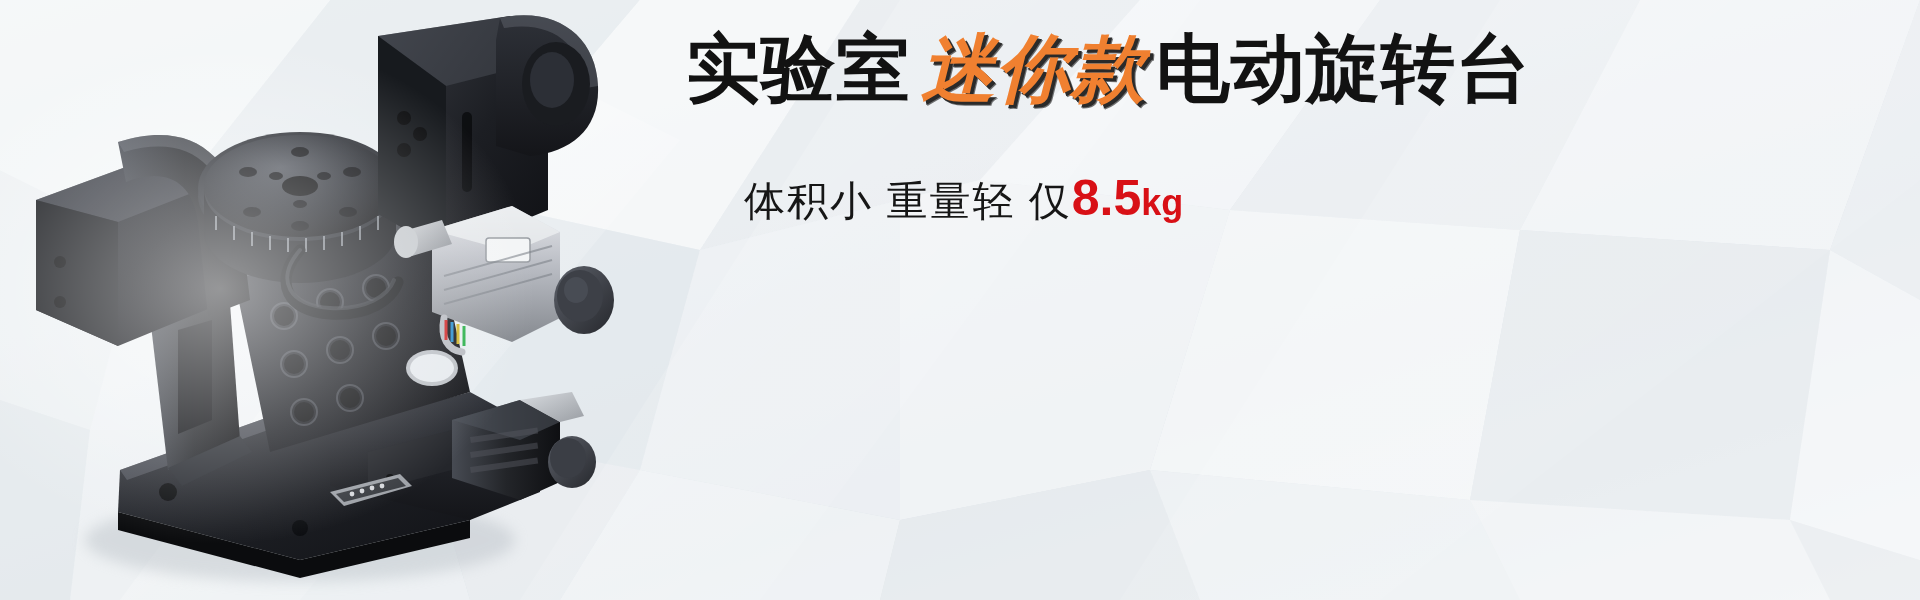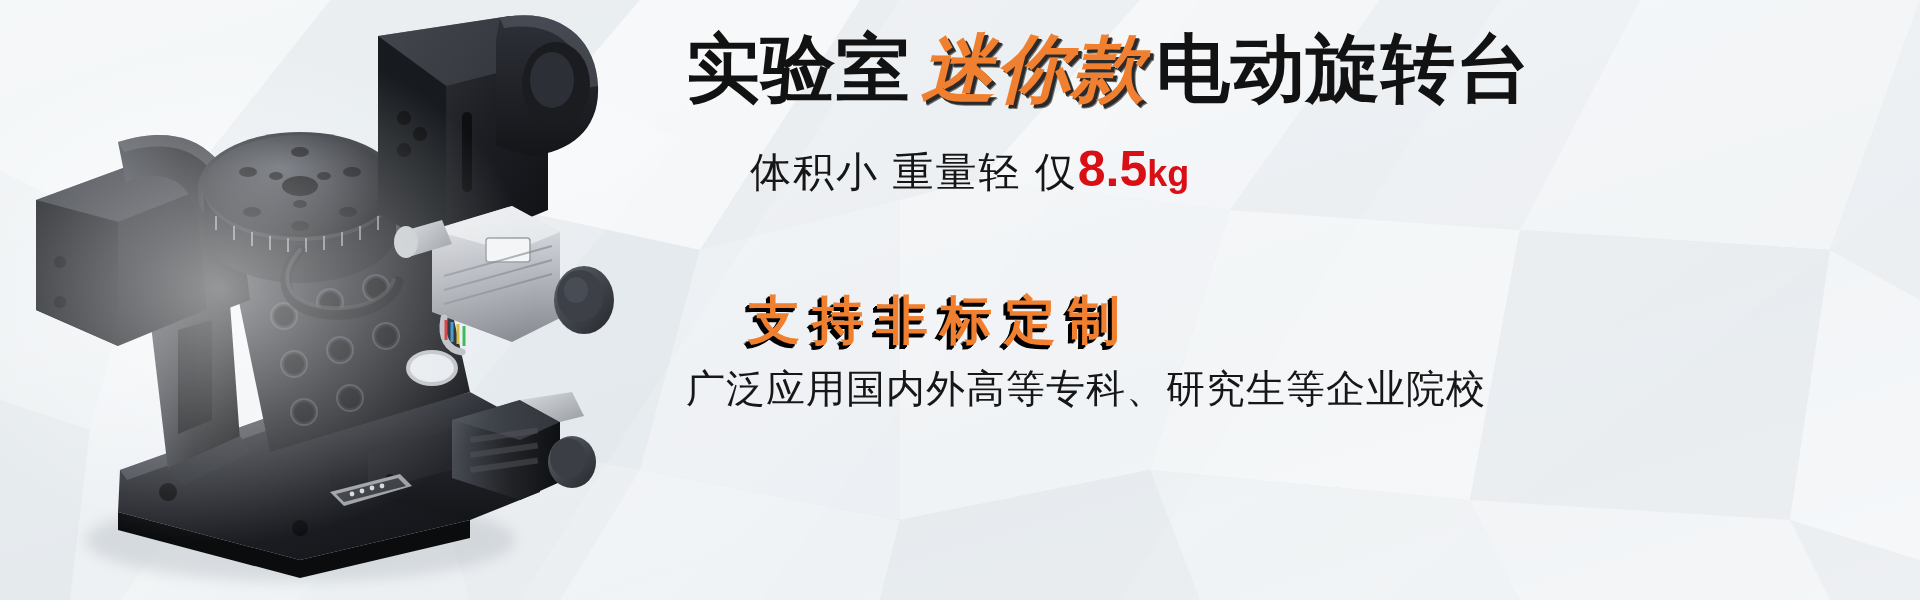--- a/index.html
+++ b/index.html
@@ -36,22 +36,22 @@
   .headline .hl-accent{
     color:#F08030;
     font-style:italic;
     font-weight:700;
     padding:0 10px;
     text-shadow:
       3px 3px 0 #2a2a2a,
       4px 4px 0 rgba(0,0,0,.55);
   }
   .feat{
-    position:absolute;left:64px;white-space:nowrap;
-    font-size:41px;color:#161616;font-weight:400;letter-spacing:2px;
+    position:absolute;left:58px;white-space:nowrap;
+    font-size:41px;color:#161616;font-weight:400;letter-spacing:2px;margin-top:29px;
   }
   #feat1{top:140px;}
   #feat2{top:216px;}
   .kg-num{
     color:#D81016;font-weight:700;font-size:50px;letter-spacing:0;
   }
   .kg-unit{
     color:#D81016;font-weight:700;font-size:36px;letter-spacing:0;
   }
   .custom-line{
@@ -310,18 +310,16 @@
 
     <div class="headline">
       <span>实验室</span><span class="hl-accent">迷你款</span><span>电动旋转台</span>
     </div>
 
     <div class="feat" id="feat1">
       <span>体积小  重量轻  仅</span><span class="kg-num">8.5</span><span class="kg-unit">kg</span>
     </div>
 
 
-    <div class="custom-line">支持非标定制</div>
-
-    <div class="bottom-line">广泛应用国内外高等专科、研究生等企业院校</div>
+
 
   </div>
 </div>
 
 </body></html>

